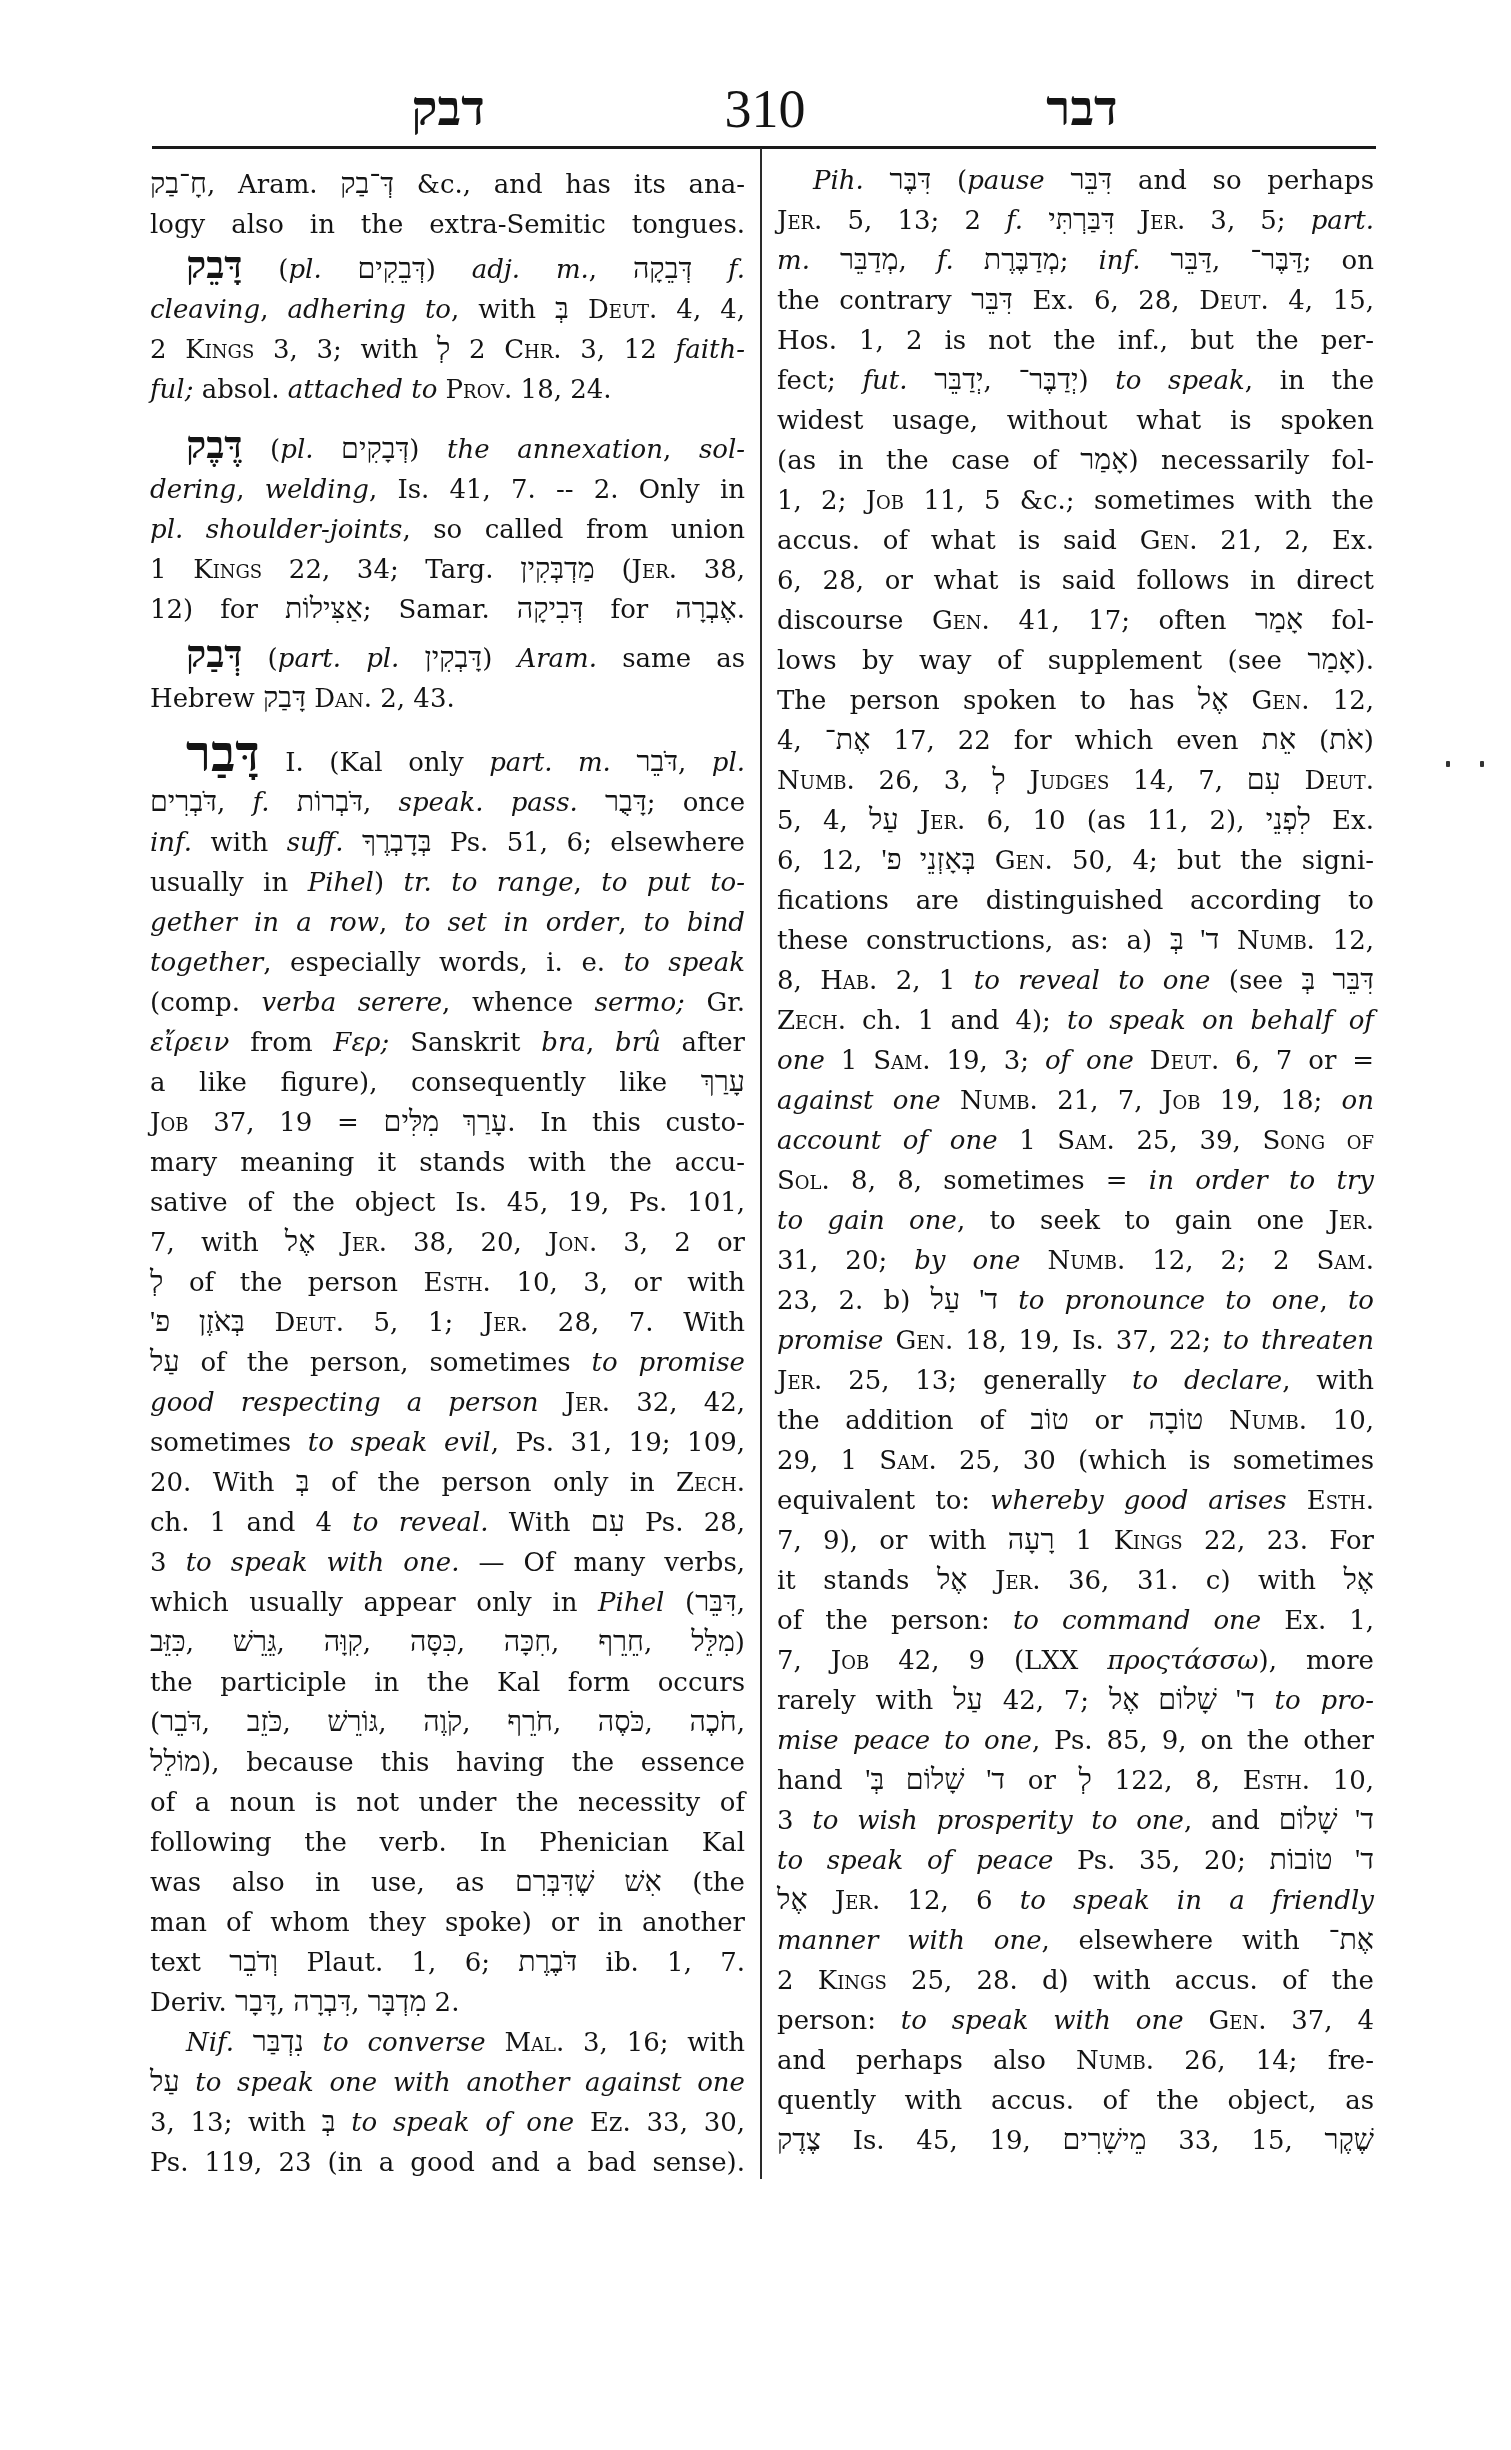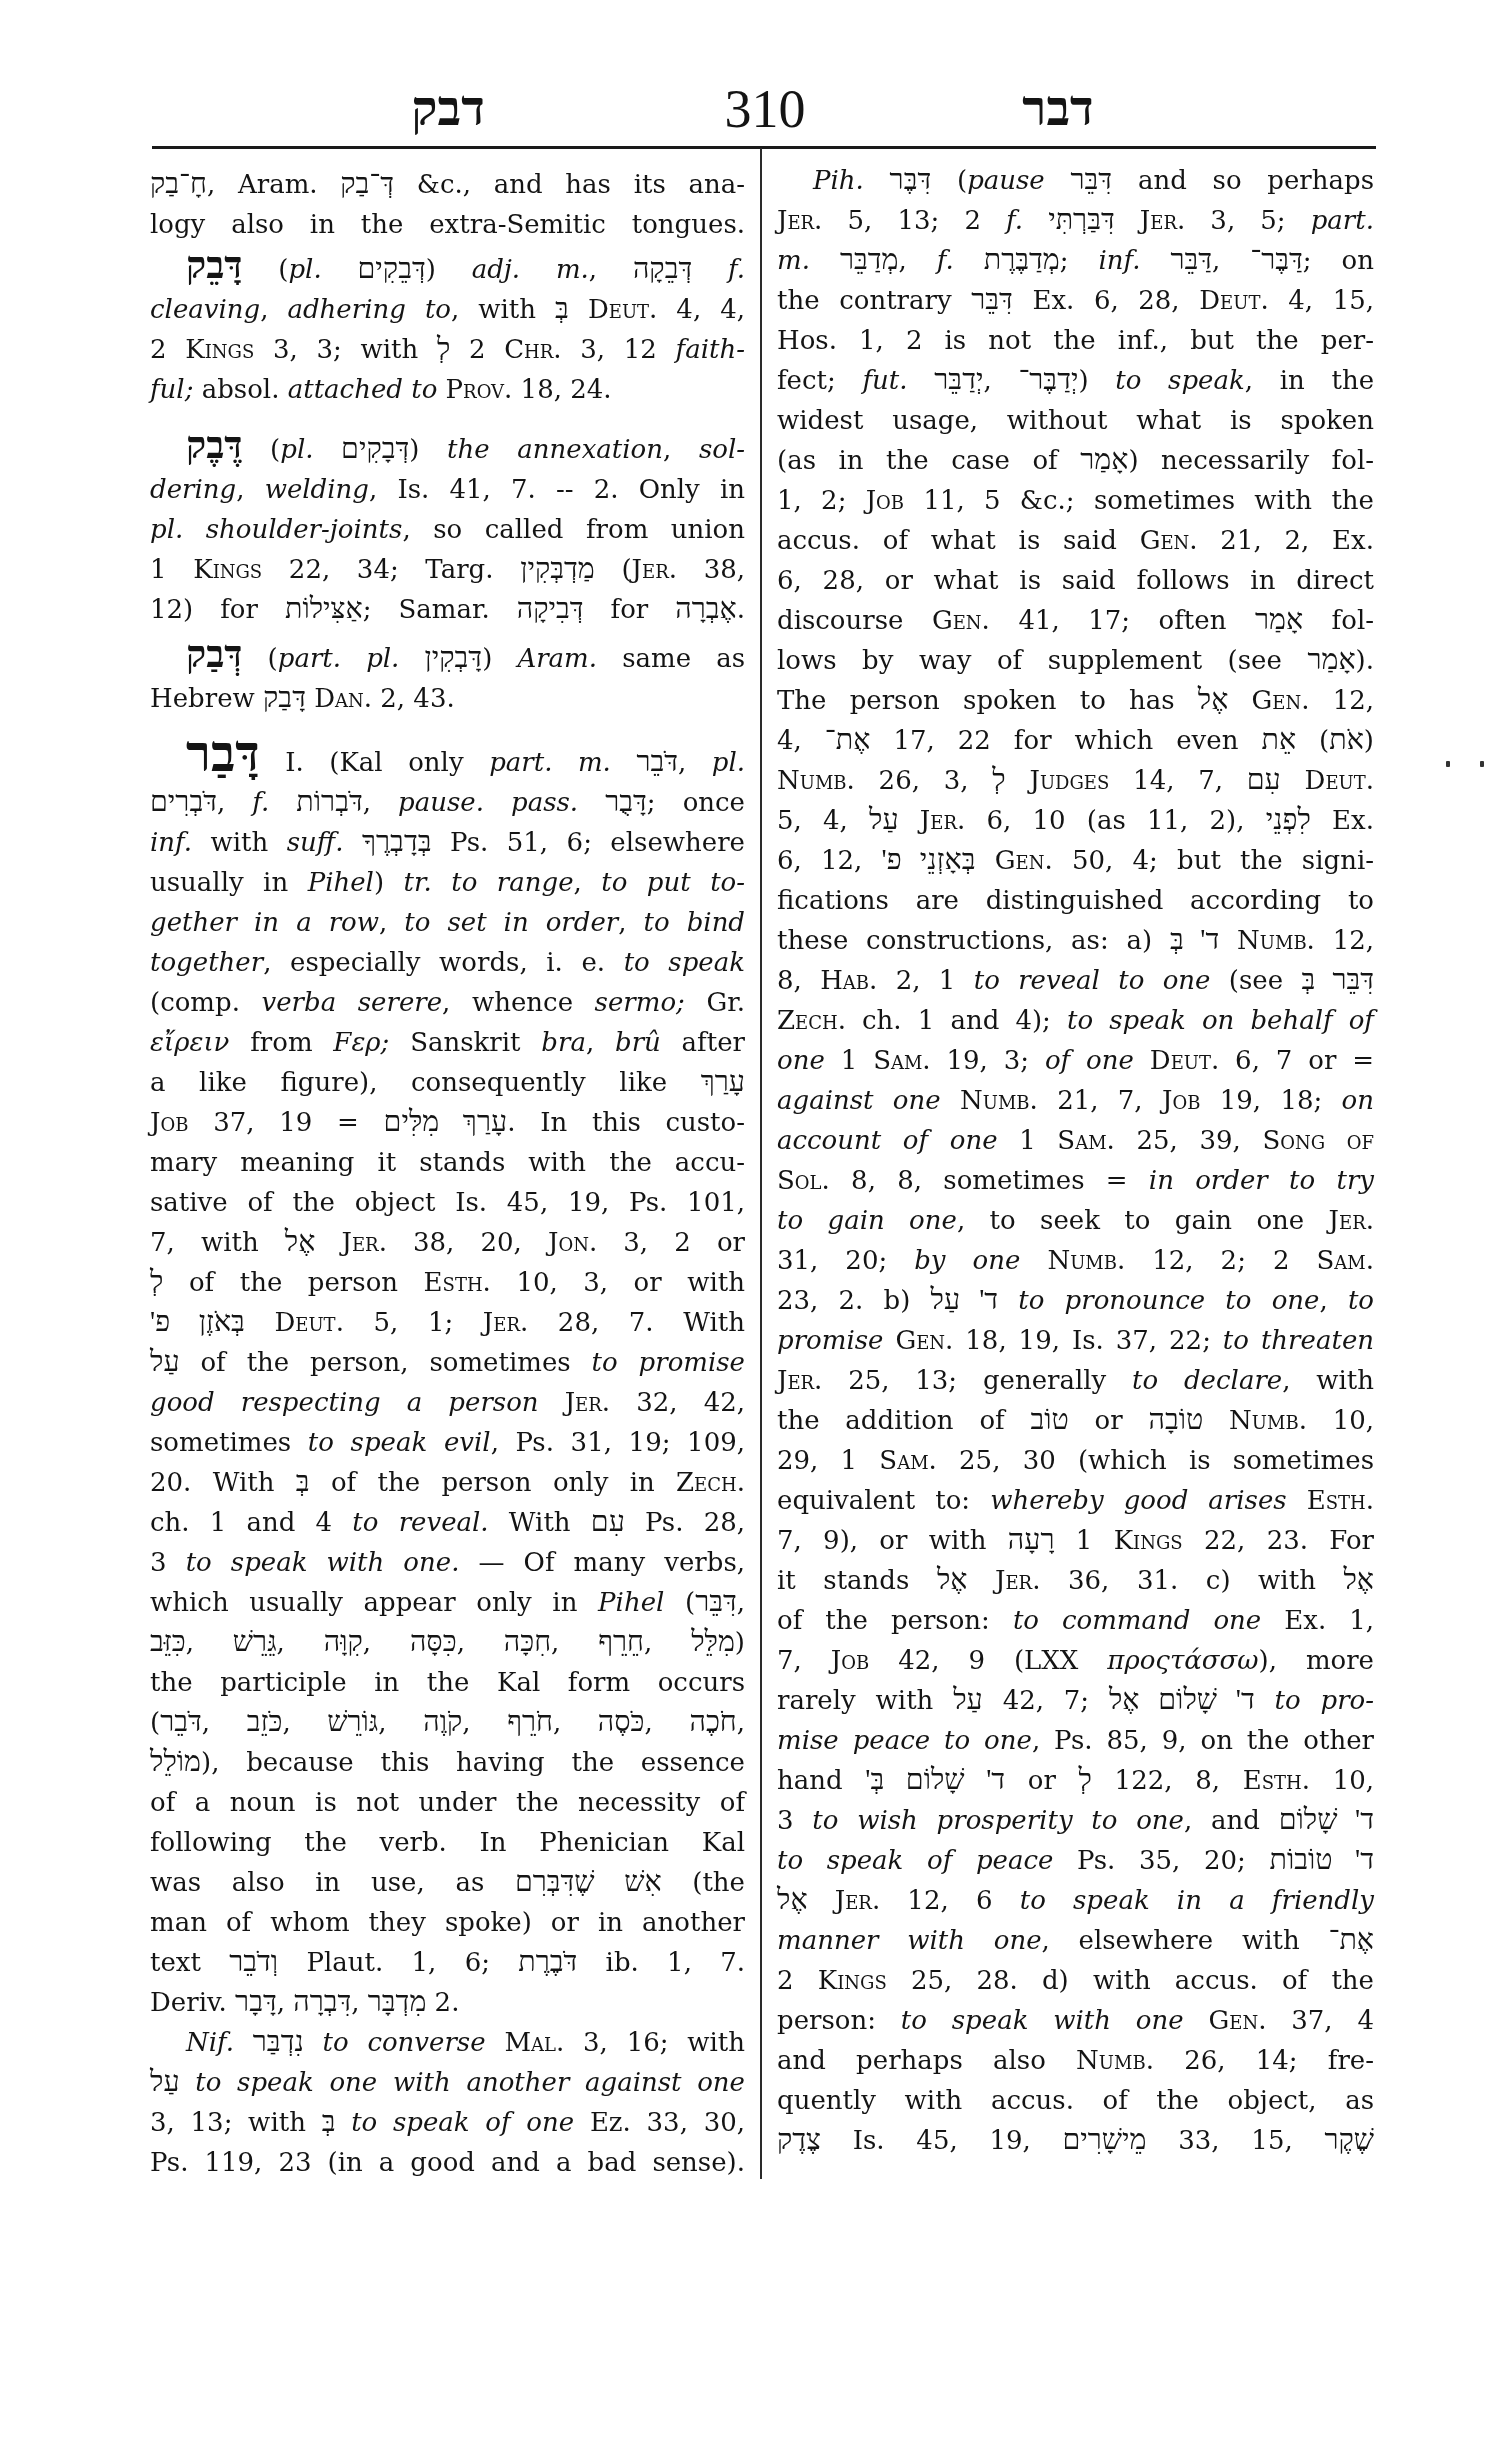--- a/index.html
+++ b/index.html
@@ -10,21 +10,21 @@
     background: #ffffff; color: #141414;
     font-family: "DejaVu Serif", serif;
   }
   
   .guide {
     position: absolute; width: 216px; text-align: center;
     font-family: "Liberation Serif", "DejaVu Sans", serif;
     font-weight: bold; font-size: 49px; line-height: 49px; top: 84px;
   }
   .guide-left { left: 340px; }
-  .guide-right { left: 950px; }
+  .guide-right { left: 974px; }
   .page-num {
     position: absolute; left: 675px; width: 180px; text-align: center;
     font-family: "Liberation Serif", serif; font-size: 54px; line-height: 42px; top: 88px;
   }
   .head-rule { position: absolute; left: 152px; top: 146px; width: 1224px; height: 2.7px; background: #1a1a1a; }
   .col-divider { position: absolute; left: 760px; top: 148px; width: 1.8px; height: 2031px; background: #2a2a2a; }
   .speck { position: absolute; top: 761px; width: 3.6px; height: 6.3px; background: #333; border-radius: 0.9px; }
 
   
   .col { position: absolute; }
@@ -82,21 +82,21 @@
         <div class="line"><span class="it">pl.</span> <span class="it">shoulder-joints</span>, so called from union</div>
         <div class="line">1 <span class="sc">Kings</span> 22, 34; Targ. <span class="he" dir="rtl">מַדְבְּקִין</span> (<span class="sc">Jer.</span> 38,</div>
         <div class="line">12) for <span class="he" dir="rtl">אַצִּילוֹת</span>; Samar. <span class="he" dir="rtl">דְּבִיקָה</span> for <span class="he" dir="rtl">אֶבְרָה</span>.</div>
       </div>
       <div class="para">
         <div class="line"><span class="hw" dir="rtl">דְּבַק</span> (<span class="it">part. pl.</span> <span class="he" dir="rtl">דָּבְקִין</span>) <span class="it">Aram.</span> same as</div>
         <div class="line">Hebrew <span class="he" dir="rtl">דָּבַק</span> <span class="sc">Dan.</span> 2, 43.</div>
       </div>
       <div class="para">
         <div class="line"><span class="hw hw-big" dir="rtl">דָּבַר</span> I. (Kal only <span class="it">part. m.</span> <span class="he" dir="rtl">דֹּבֵר</span>, <span class="it">pl.</span></div>
-        <div class="line"><span class="he" dir="rtl">דֹּבְרִים</span>, <span class="it">f.</span> <span class="he" dir="rtl">דֹּבְרוֹת</span>, <span class="it">pause. pass.</span> <span class="he" dir="rtl">דָּבֻר</span>; once</div>
+        <div class="line"><span class="he" dir="rtl">דֹּבְרִים</span>, <span class="it">f.</span> <span class="he" dir="rtl">דֹּבְרוֹת</span>, <span class="it">speak. pass.</span> <span class="he" dir="rtl">דָּבֻר</span>; once</div>
         <div class="line"><span class="it">inf.</span> with <span class="it">suff.</span> <span class="he" dir="rtl">בְּדָבְרֶךָ</span> Ps. 51, 6; elsewhere</div>
         <div class="line">usually in <span class="it">Pihel</span>) <span class="it">tr.</span> <span class="it">to range</span>, <span class="it">to put to-</span></div>
         <div class="line"><span class="it">gether in a row</span>, <span class="it">to set in order</span>, <span class="it">to bind</span></div>
         <div class="line"><span class="it">together</span>, especially words, i. e. <span class="it">to speak</span></div>
         <div class="line">(comp. <span class="it">verba serere</span>, whence <span class="it">sermo;</span> Gr.</div>
         <div class="line"><span class="it">εἴρειν</span> from <span class="it">Fερ;</span> Sanskrit <span class="it">bra</span>, <span class="it">brû</span> after</div>
         <div class="line">a like figure), consequently like <span class="he" dir="rtl">עָרַךְ</span></div>
         <div class="line"><span class="sc">Job</span> 37, 19 = <span class="he" dir="rtl">עָרַךְ מִלִּים</span>. In this custo-</div>
         <div class="line">mary meaning it stands with the accu-</div>
         <div class="line">sative of the object Is. 45, 19, Ps. 101,</div>

